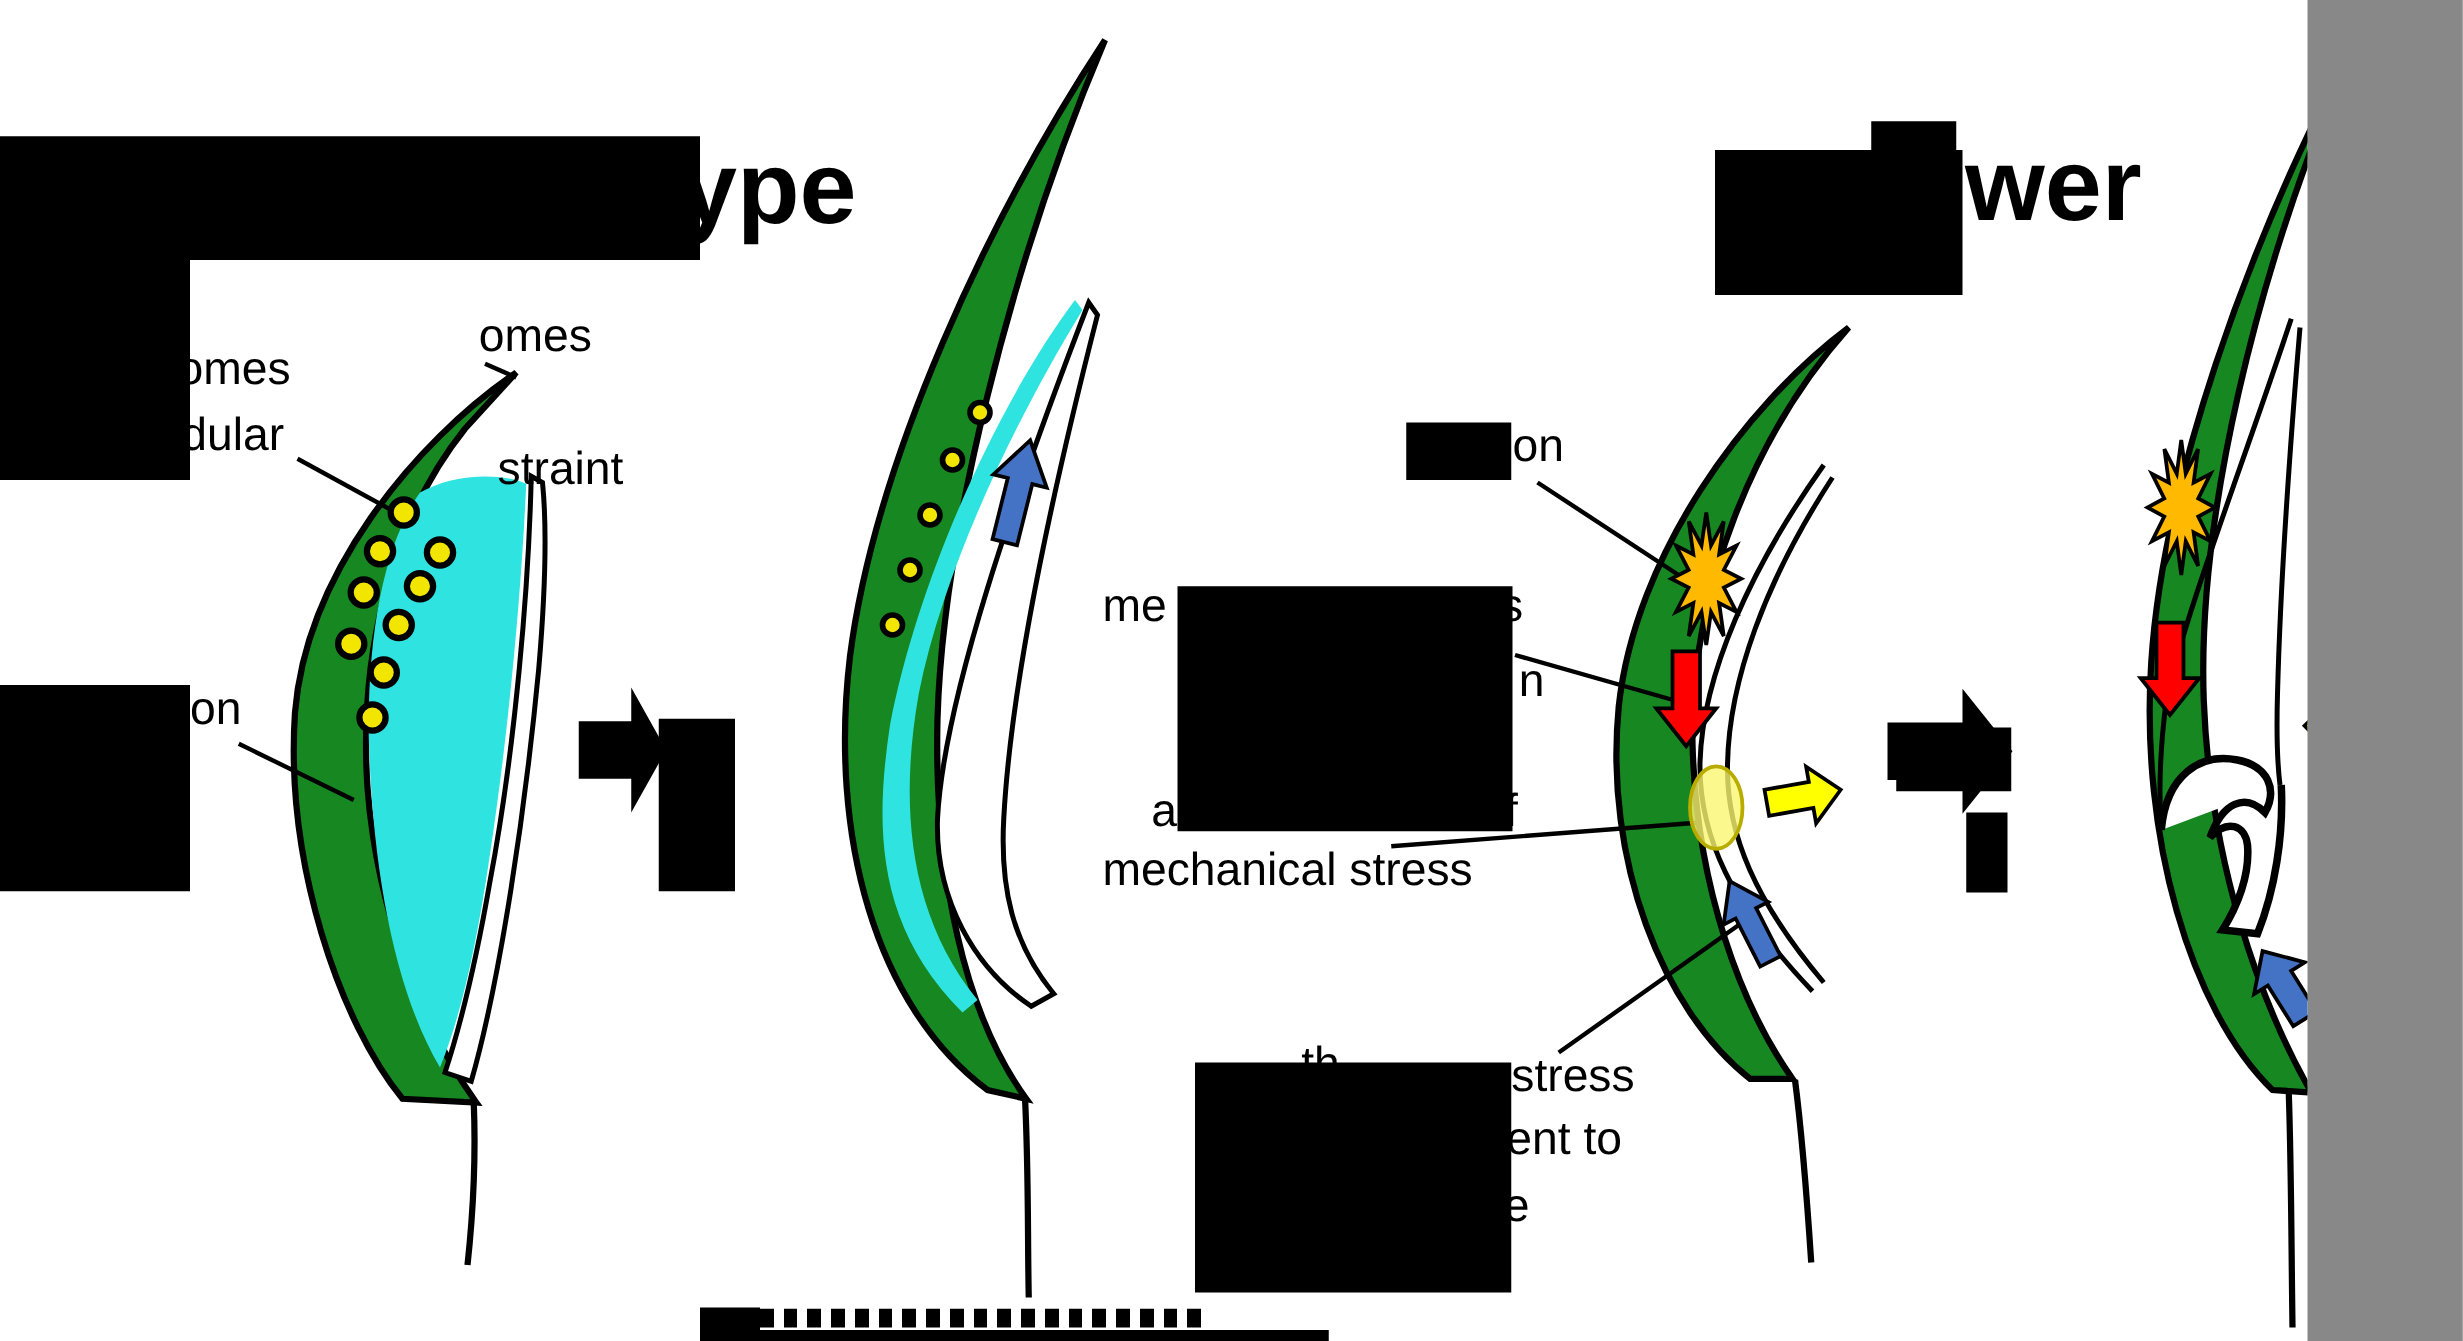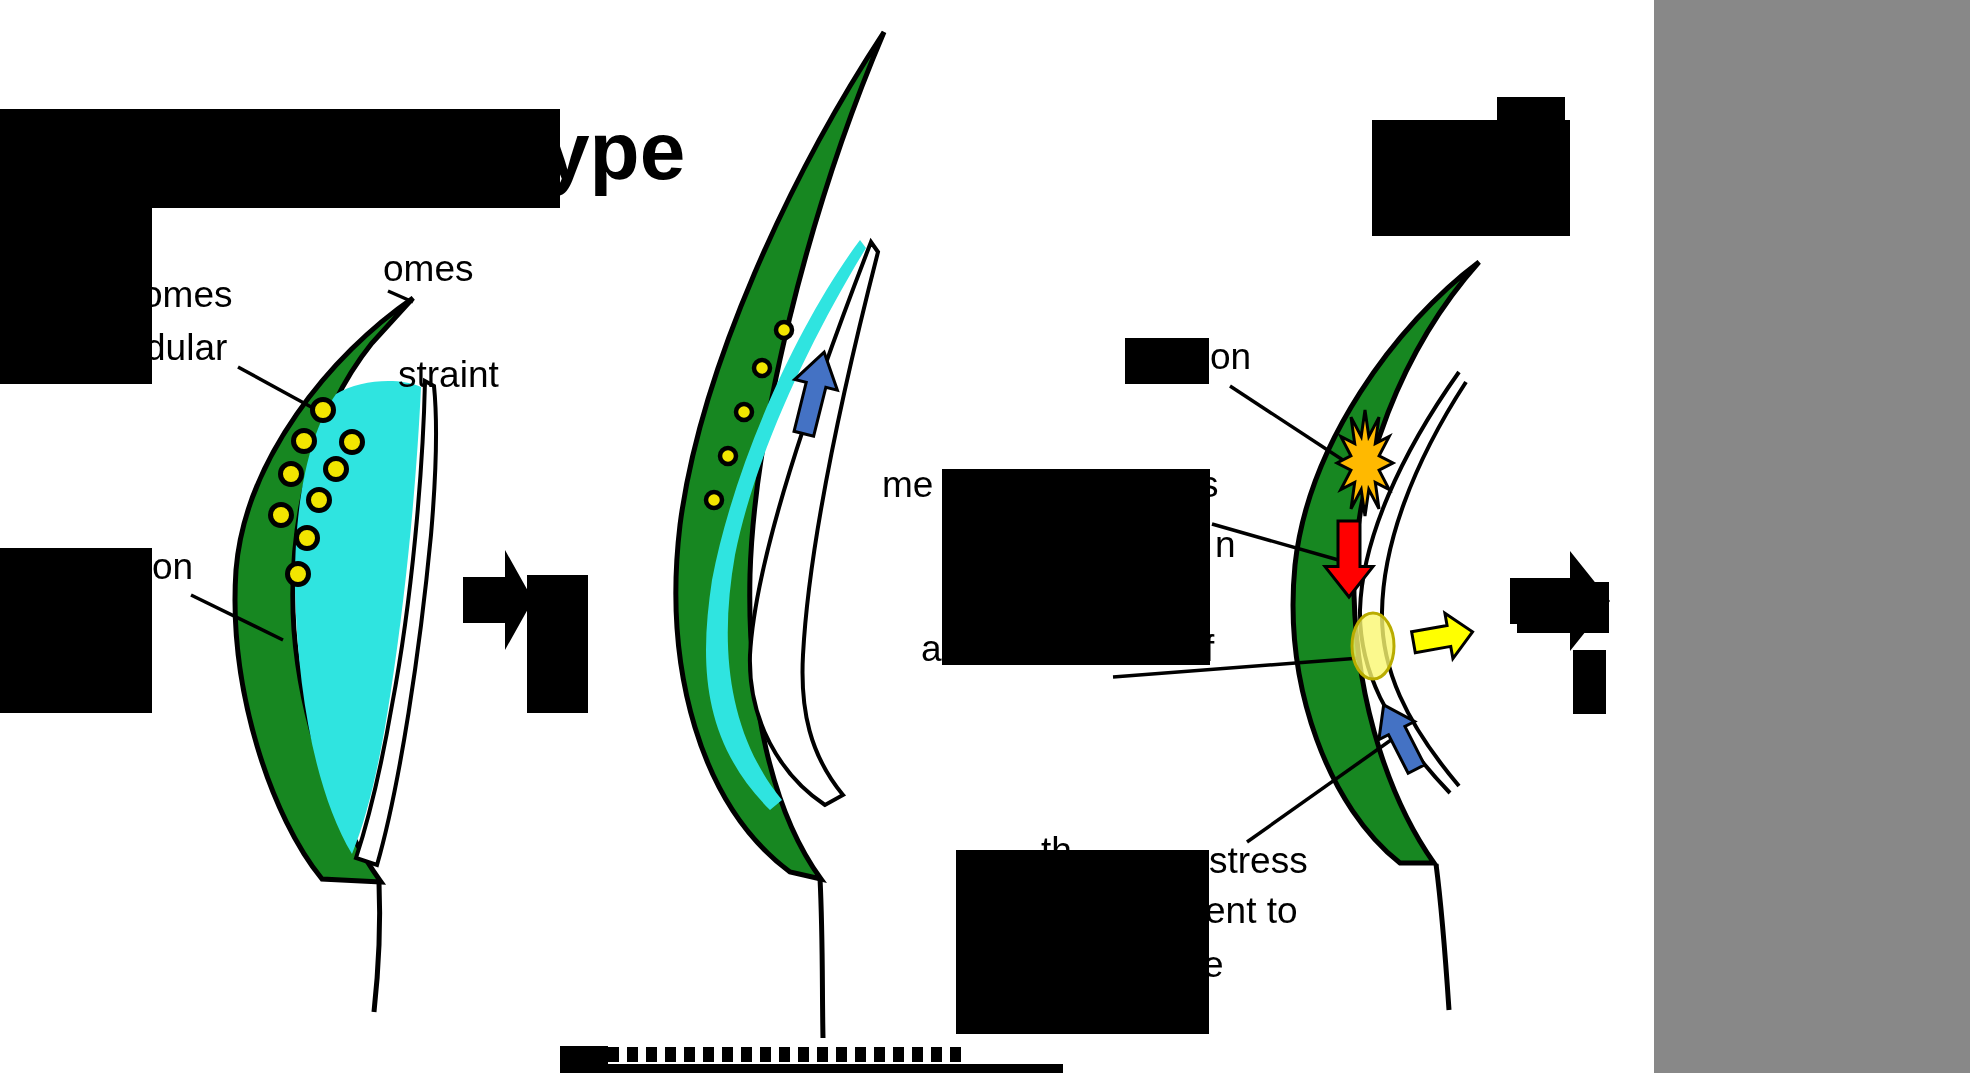--- a/index.html
+++ b/index.html
@@ -1,16 +1,16 @@
 <!DOCTYPE html>
 <html><head>
 <meta charset="utf-8">
 <style>
   html,body{margin:0;padding:0;background:#888;}
-  .stage{position:relative;width:1654px;height:1073px;background:#ffffff;overflow:hidden;
+  .stage{position:relative;width:1846px;height:1073px;background:#ffffff;overflow:hidden;
          font-family:"Liberation Sans",sans-serif;text-decoration:underline;}
   .lbl{position:absolute;font-size:37px;line-height:1.05;color:#000;white-space:nowrap;z-index:20;}
   .ttl{position:absolute;font-size:82px;font-weight:bold;color:#000;white-space:nowrap;z-index:20;}
   .rb{position:absolute;background:#000;z-index:30;}
   .dashes{position:absolute;z-index:30;
           background:repeating-linear-gradient(90deg,#000 0 11px,transparent 11px 19px);}
   svg.art{position:absolute;left:0;top:0;z-index:10;}
 </style>
 </head>
 <body>
@@ -92,33 +92,35 @@
                C1800,700 1790,725 1778,744 L1806,747 C1820,712 1827,668 1825,628" fill="#ffffff" fill-rule="evenodd" stroke="#000" stroke-width="6"></path>
       <polygon stroke="#000" stroke-width="3" fill="#FFB900" points="1745.0,352.0 1748.6,378.9 1758.5,359.2 1754.9,386.1 1768.4,379.0 1758.6,398.7 1772.0,406.0 1758.6,413.3 1768.4,433.0 1754.9,425.9 1758.5,452.8 1748.6,433.1 1745.0,460.0 1741.4,433.1 1731.5,452.8 1735.1,425.9 1721.6,433.0 1731.4,413.3 1718.0,406.0 1731.4,398.7 1721.6,379.0 1735.1,386.1 1731.5,359.2 1741.4,378.9"></polygon>
       <polygon transform="translate(1736,535) rotate(180)" stroke="#000" stroke-width="3" fill="#FF0000" points="0.0,-37.0 23.5,-7.4 10.8,-7.4 10.8,37.0 -10.8,37.0 -10.8,-7.4 -23.5,-7.4"></polygon>
       <polygon transform="translate(1871,567) rotate(45)" stroke="#000" stroke-width="3" fill="#FFFF00" points="0.0,-29.0 21.0,-5.8 9.7,-5.8 9.7,29.0 -9.7,29.0 -9.7,-5.8 -21.0,-5.8"></polygon>
       <polygon transform="translate(1827,788) rotate(-32)" stroke="#000" stroke-width="3" fill="#4472C4" points="0.0,-32.0 24.0,-6.4 11.0,-6.4 11.0,32.0 -11.0,32.0 -11.0,-6.4 -24.0,-6.4"></polygon>
       <path d="M1831,874 C1833,930 1833,990 1834,1062" fill="none" stroke="#000" stroke-width="5"></path>
     </g>
   </svg>
 
   <div class="ttl" style="left:544px;top:104px">ype</div>
+  <div class="ttl" style="left:1572px;top:102px">wer</div>
 
   <div class="lbl" style="left:383px;top:250px">omes</div>
   <div class="lbl" style="left:398px;top:356px">straint</div>
   <div class="lbl" style="left:142px;top:276px">omes</div>
   <div class="lbl" style="left:145px;top:329px">dular</div>
   <div class="lbl" style="left:152px;top:548px">on</div>
 
   <div class="lbl" style="left:1210px;top:338px">on</div>
   <div class="lbl" style="left:882px;top:466px">me</div>
   <div class="lbl" style="left:1200px;top:466px">s</div>
   <div class="lbl" style="left:1215px;top:526px">n</div>
   <div class="lbl" style="left:921px;top:630px">a</div>
   <div class="lbl" style="left:1204px;top:630px">f</div>
+  <div class="lbl" style="left:882px;top:677px">mechanical stress</div>
 
   <div class="lbl" style="left:1041px;top:832px">th</div>
   <div class="lbl" style="left:1209px;top:842px">stress</div>
   <div class="lbl" style="left:1205px;top:892px">ent to</div>
   <div class="lbl" style="left:1203px;top:946px">e</div>
 
   <div class="rb" style="left:0px;top:109px;width:560px;height:99px"></div>
   <div class="rb" style="left:0px;top:208px;width:152px;height:176px"></div>
   <div class="rb" style="left:0px;top:548px;width:152px;height:165px"></div>
   <div class="rb" style="left:1372px;top:120px;width:198px;height:116px"></div>

